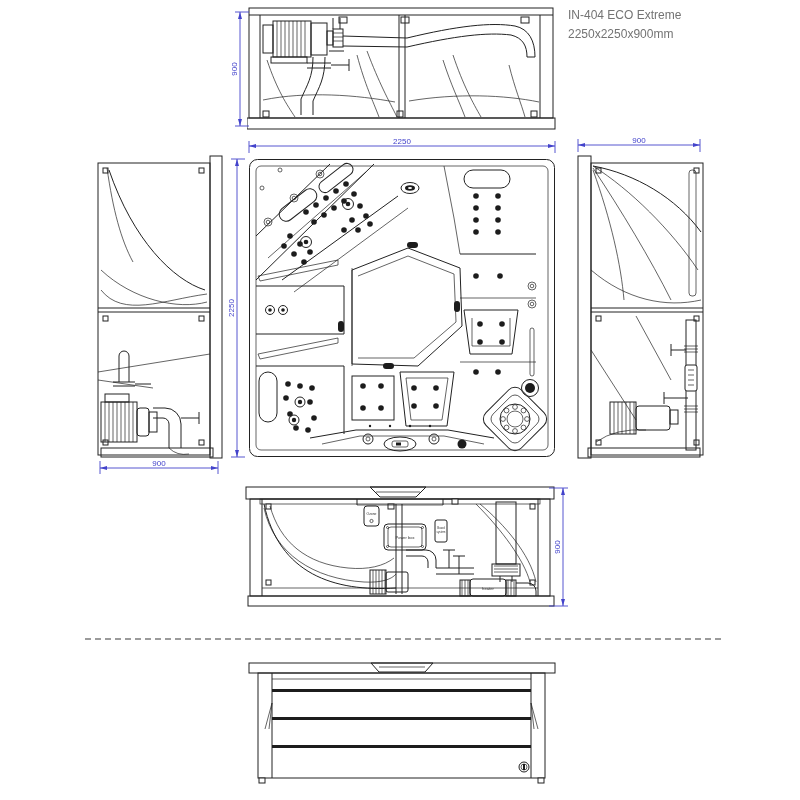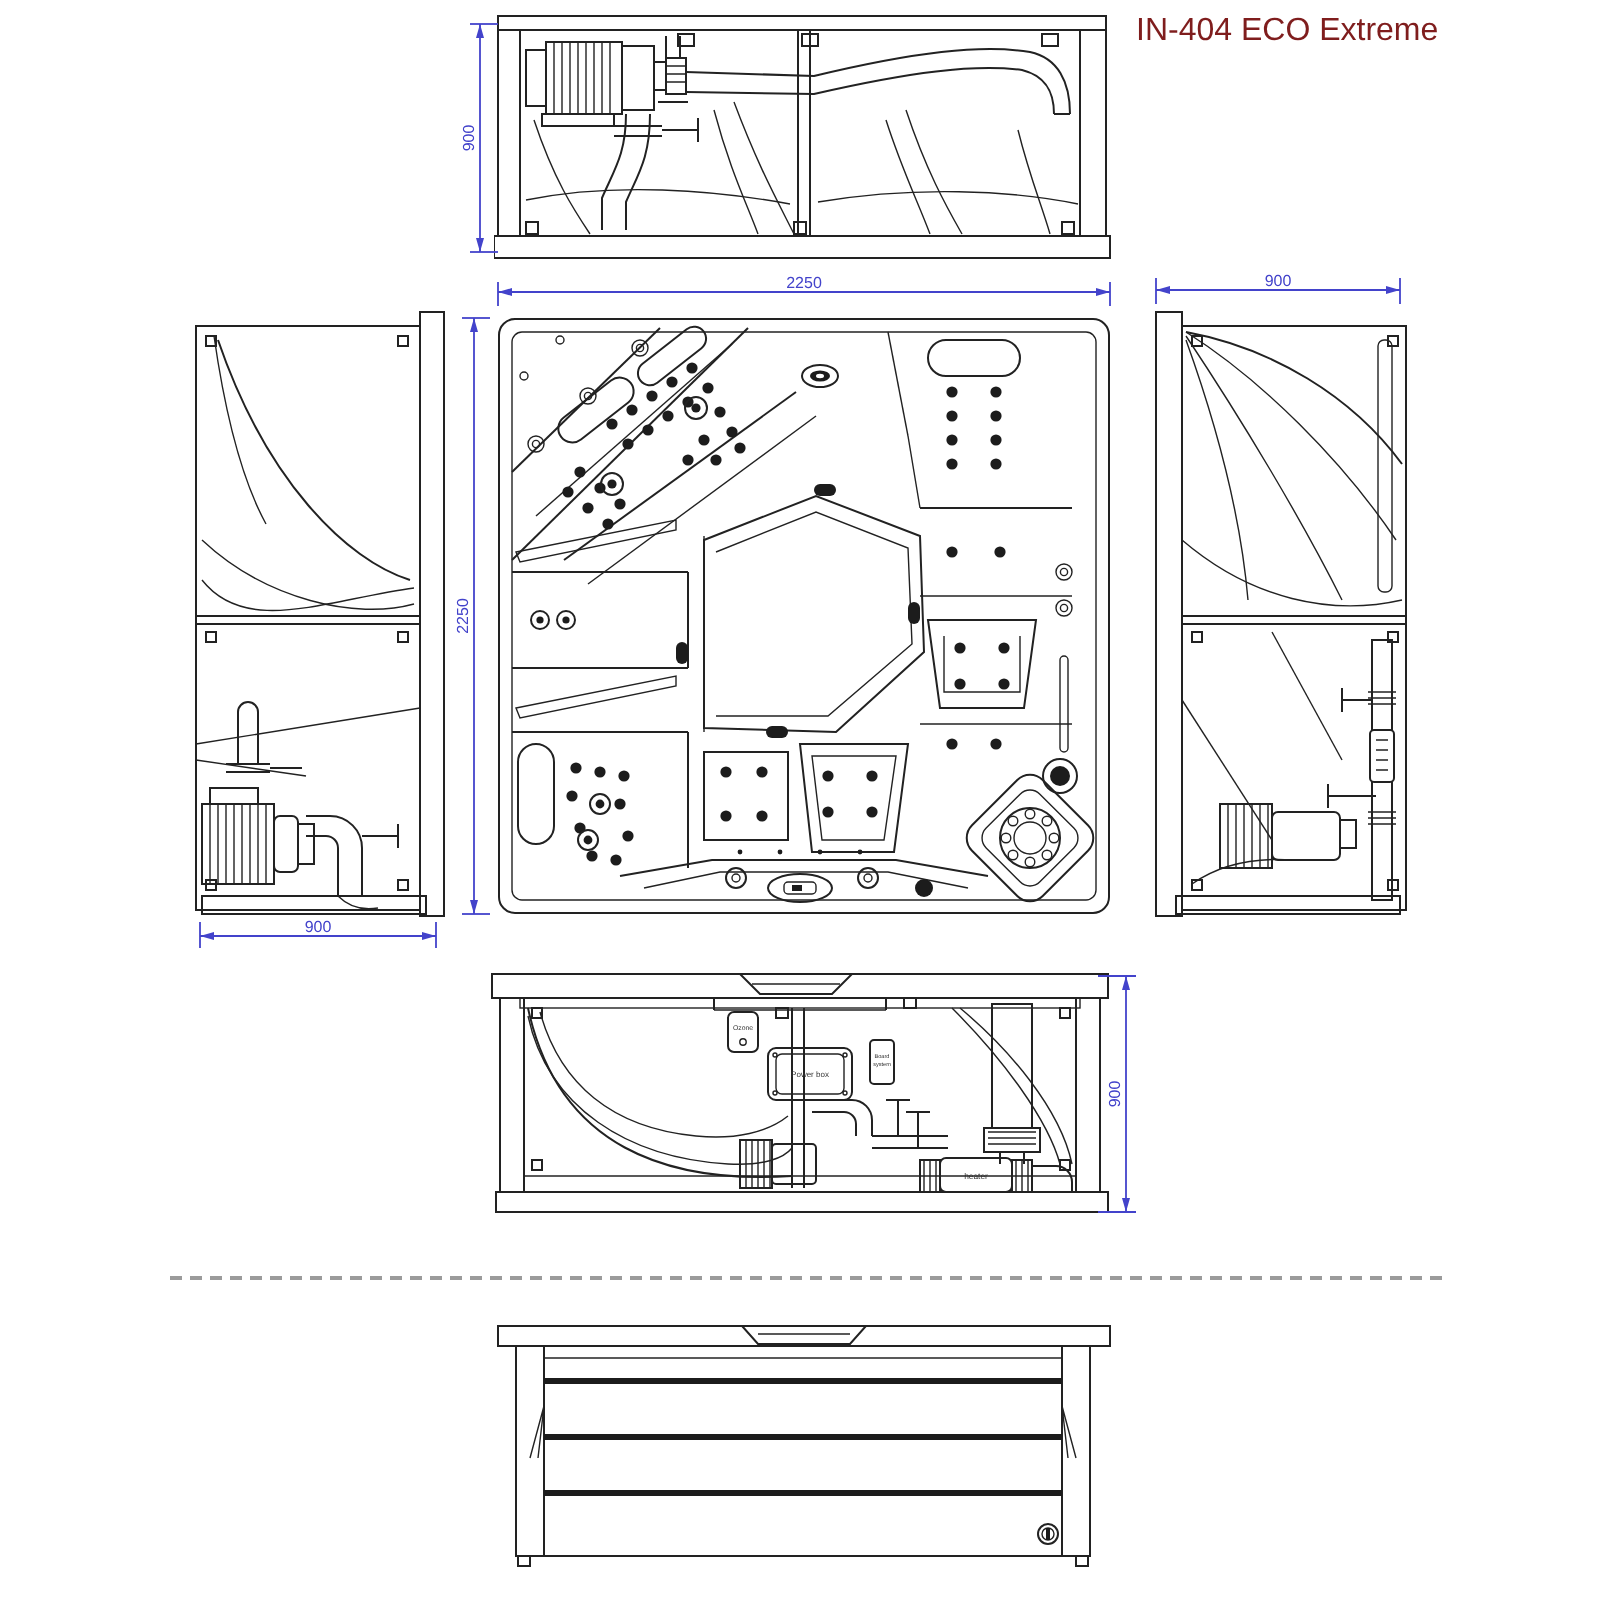--- a/index.html
+++ b/index.html
@@ -9,30 +9,31 @@
   }
   .view{position:absolute;}
   svg{display:block;}
   .ln{stroke:#222222;stroke-width:1;fill:none;}
   .ln-t{stroke:#222222;stroke-width:0.7;fill:none;}
   .fill-dk{fill:#1c1c1c;stroke:none;}
   .fill-wh{fill:#ffffff;stroke:#222222;stroke-width:1;}
   .dim{stroke:#4343cb;stroke-width:0.9;fill:none;}
   .dim-txt{fill:#4343cb;font-size:8px;font-family:"Liberation Sans",sans-serif;}
   .lbl{fill:#333333;font-family:"Liberation Sans",sans-serif;}
-  #title-block{position:absolute;left:568px;top:6px;color:#7f1d1d;
-    font-size:16px;line-height:19px;}
+  #title-block{position:absolute;left:568px;top:6px;color:#737373;
+    font-size:12px;line-height:19px;}
   #separator{position:absolute;left:85px;top:638px;width:636px;height:0;
     border-top:2px dashed #9b9b9b;}
 </style>
 </head>
 <body>
 
 <div id="title-block">
   <div>IN-404 ECO Extreme</div>
+  <div>2250x2250x900mm</div>
 </div>
 
 <div class="view" style="left:247px;top:5px;width:310px;height:128px;">
 <svg width="310" height="128" viewBox="0 0 310 128">
   <g>
     <rect class="ln" x="2" y="3" width="304" height="110"></rect>
     <line class="ln" x1="2" y1="10" x2="306" y2="10"></line>
     <line class="ln" x1="13" y1="10" x2="13" y2="113"></line>
     <line class="ln" x1="293" y1="10" x2="293" y2="113"></line>
     <rect class="ln" x="0" y="113" width="308" height="11"></rect>

